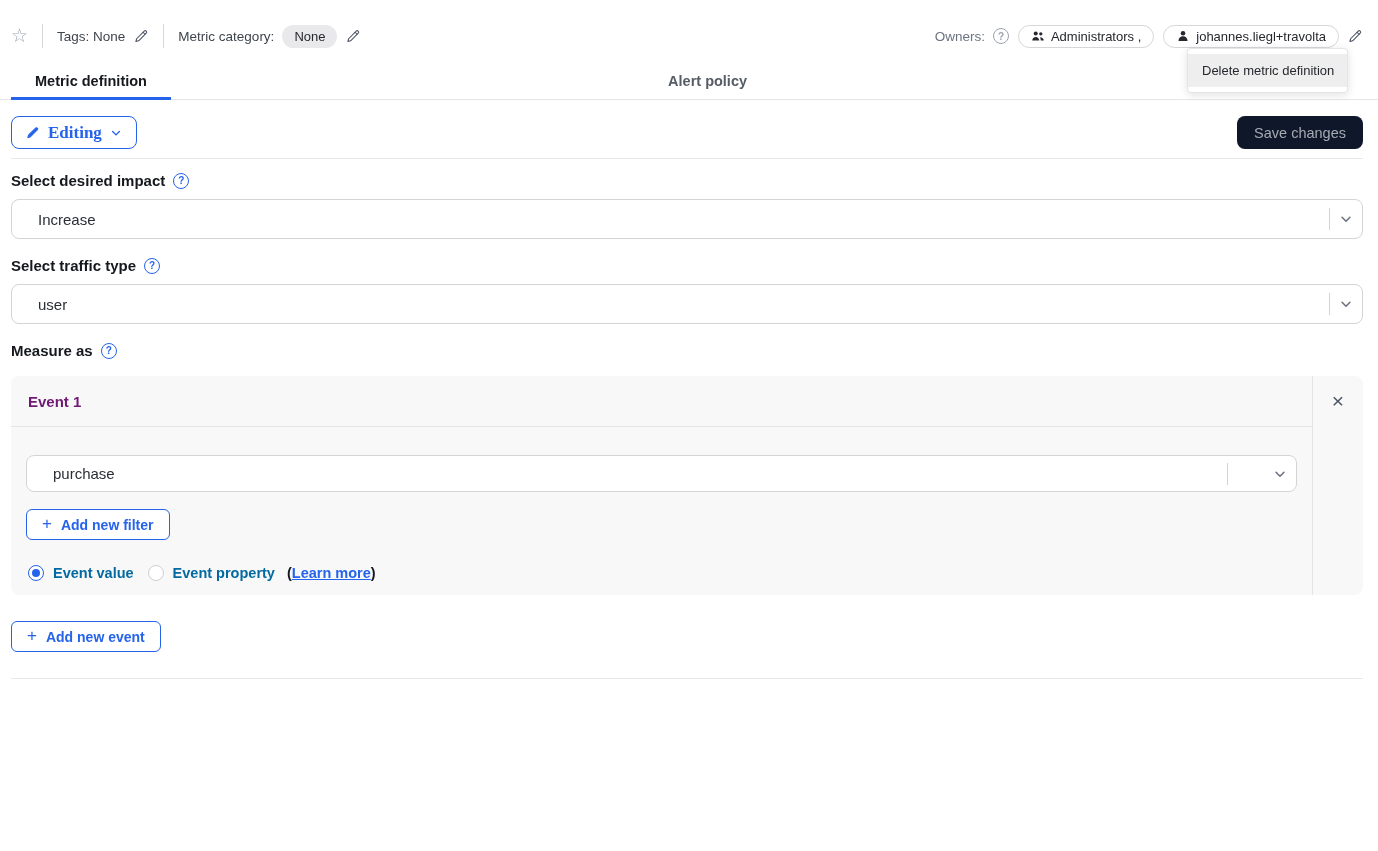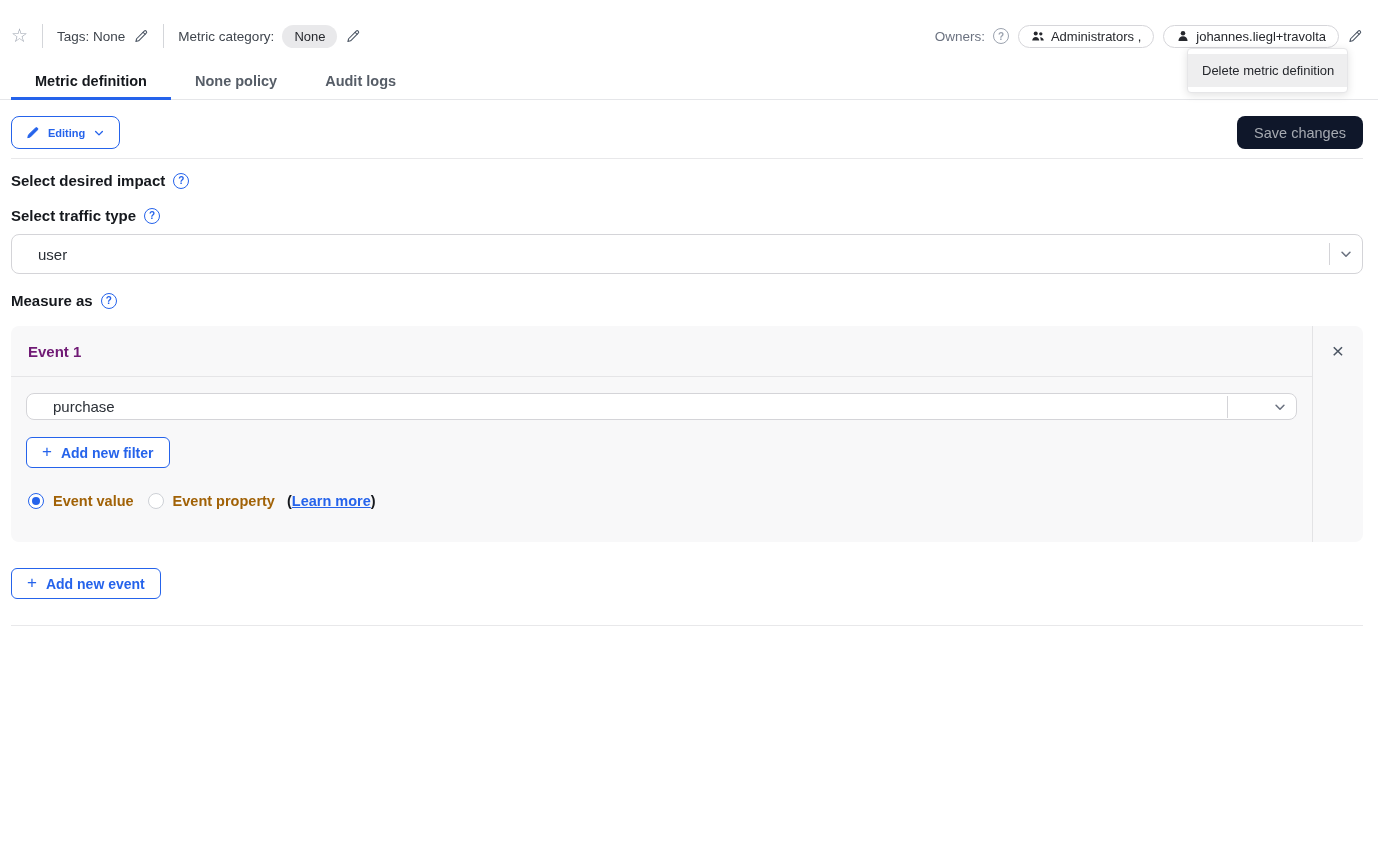--- a/index.html
+++ b/index.html
@@ -29,60 +29,60 @@
   .help-gray { border: 1.3px solid #9ca3af; color: #9ca3af; }
   .help-blue { border: 1.4px solid #2563eb; color: #2563eb; }
   .owner-pill { display: flex; align-items: center; gap: 6px; border: 1px solid #d6d6da; border-radius: 999px; padding: 3px 12px; font-size: 13px; color: #26282d; margin-left: 9px; background: #fff; white-space: nowrap; }
   .owner-pill svg { width: 14px; height: 14px; fill: #26282d; flex: none; }
 
   
   .context-menu { position: absolute; top: 48px; right: 30px; width: 161px; background: #fff; border: 1px solid #e6e6e8; border-radius: 4px; box-shadow: 0 2px 8px rgba(0,0,0,.12); padding: 5px 0; z-index: 10; }
   .context-menu .menu-item { background: #eeeeef; padding: 9px 14px; font-size: 13px; color: #26282d; cursor: pointer; white-space: nowrap; }
 
   
-  .tab-bar { margin: 24px -15px 16px -11px; padding: 0 15px 0 11px; display: flex; border-bottom: 1px solid #e5e6e9; }
+  .tab-bar { margin: 24px -15px 16px -11px; padding: 0 15px 0 11px; display: flex; border-bottom: 1px solid #e5e6e9; justify-content: space-between; }
   .tab { padding: 0 24px 10px 24px; font-size: 14.5px; font-weight: 600; color: #565d67; cursor: pointer; position: relative; }
   .tab.active { color: #15181d; font-weight: 700; }
   .tab.active::after { content: ""; position: absolute; left: 0; right: 0; bottom: -1px; height: 3px; background: #2563eb; }
 
   
   .toolbar { margin-top: 14px; display: flex; align-items: center; }
-  .btn-outline-blue { display: inline-flex; align-items: center; gap: 8px; height: 33px; padding: 0 14px; background: #fff; border: 1px solid #2563eb; border-radius: 8px; color: #2563eb; font-size: 11px; font-weight: 600; cursor: pointer; font-family: Liberation Sans, sans-serif; }
+  .btn-outline-blue { display: inline-flex; align-items: center; gap: 8px; height: 33px; padding: 0 14px; background: #fff; border: 1px solid #2563eb; border-radius: 8px; color: #2563eb; font-size: 17px; font-weight: 600; cursor: pointer; font-family: Liberation Serif, serif; }
   .btn-outline-blue .pencil { stroke: #2563eb; fill: #2563eb; margin-left: 0; width: 14px; height: 14px; }
   .btn-outline-blue .chev { width: 12px; height: 12px; stroke: #2563eb; }
   .btn-disabled { margin-left: auto; height: 33px; padding: 0 17px; background: #0f172a; border: none; border-radius: 8px; color: #a6aab1; font-size: 14.5px; font-weight: 500; font-family: inherit; cursor: default; }
   .hdiv { height: 1px; background: #e8e8ea; margin-top: 9px; }
 
   
   .field-label { margin-top: 13px; display: flex; align-items: center; font-size: 15px; font-weight: 700; color: #15181d; }
   .field-label + .field-label, .select-box + .field-label { margin-top: 18px; }
   .select-box { margin-top: 10px; height: 40px; border: 1px solid #d4d4d8; border-radius: 8px; display: flex; align-items: center; cursor: pointer; background: #fff; }
   .select-value { padding-left: 26px; font-size: 15px; color: #2a2f36; flex: 1; }
   .select-sep { width: 1px; height: 22px; background: #d4d4d8; }
   .select-caret { width: 32px; display: flex; align-items: center; justify-content: center; }
   .select-caret .chev { stroke: #6b7280; }
 
   
   .event-card { margin-top: 17px; background: #f8f8f9; border-radius: 8px; display: flex; min-height: 216px; overflow: hidden; }
   .event-main { flex: 1; border-right: 1px solid #e3e3e5; }
   .event-header { height: 51px; display: flex; align-items: center; padding: 0 17px; border-bottom: 1px solid #e5e5e7; font-size: 15px; font-weight: 700; color: #701a75; }
   .event-body { padding: 16px 15px 14px 15px; }
-  .event-select { margin-top: 0; height: 27px; gap: 36px; }
+  .event-select { margin-top: 12px; height: 37px; gap: 36px; }
   .event-side { width: 50px; display: flex; justify-content: center; padding-top: 12px; }
   .close-x { background: none; border: none; font-size: 21px; color: #4b5563; cursor: pointer; line-height: 1; height: 24px; font-family: inherit; }
   .btn-outline-sm { display: inline-flex; align-items: center; gap: 9px; height: 31px; padding: 0 15px; background: #fff; border: 1px solid #2563eb; border-radius: 6px; color: #2563eb; font-size: 14px; font-weight: 600; cursor: pointer; margin-top: 17px; font-family: inherit; }
   .plus-glyph { font-size: 17px; font-weight: 500; line-height: 1; margin-top: -2px; }
   .radio-row { margin-top: 25px; display: flex; align-items: center; padding-left: 2px; }
   .radio-option { display: flex; align-items: center; gap: 9px; cursor: pointer; }
   .radio-option + .radio-option { margin-left: 14px; }
   .radio-circle { width: 16px; height: 16px; border-radius: 50%; background: #fff; flex: none; position: relative; }
   .radio-on { border: 1.6px solid #2563eb; }
   .radio-on::after { content: ""; position: absolute; left: 50%; top: 50%; width: 8px; height: 8px; margin: -4px 0 0 -4px; border-radius: 50%; background: #2563eb; }
   .radio-off { border: 1.6px solid #cdd0d5; }
-  .radio-label { font-size: 14.5px; font-weight: 700; color: #a16207; }
+  .radio-label { font-size: 14.5px; font-weight: 700; color: #0369a1; }
   .learn-more-wrap { margin-left: 12px; font-size: 14.5px; font-weight: 700; color: #15181d; }
   .learn-more-link { color: #2563eb; text-decoration: underline; cursor: pointer; }
 
   
   .add-event-btn { margin-top: 26px; }
   .show-advanced { margin-top: 28px; font-size: 15px; font-weight: 600; color: #2563eb; cursor: pointer; display: inline-block; }
   .bottom-div { margin-top: 26px; }
 </style>
 </head>
 <body>
@@ -133,41 +133,50 @@
       </span>
       <svg class="pencil" viewBox="0 0 20 20">
           <path d="M13.6 2.9a1.9 1.9 0 0 1 2.7 2.7L6.2 15.7l-3.7 1 1-3.7z"></path>
           <path d="M12.2 4.4l2.6 2.6"></path>
         </svg>
     </div>
   </div>
 
   <div class="tab-bar">
     <div class="tab active">Metric definition</div>
-    <div class="tab">None policy</div>
+    <div class="tab">Alert policy</div>
     <div class="tab">Audit logs</div>
   </div>
 
   <div class="toolbar">
     <button class="btn-outline-blue">
       <svg class="pencil" viewBox="0 0 20 20">
           <path d="M13.6 2.9a1.9 1.9 0 0 1 2.7 2.7L6.2 15.7l-3.7 1 1-3.7z"></path>
         </svg>
       <span>Editing</span>
       <svg class="chev" viewBox="0 0 16 16">
           <polyline points="3.5,6 8,10.5 12.5,6"></polyline>
         </svg>
     </button>
     <button class="btn-disabled">Save changes</button>
   </div>
   <div class="hdiv"></div>
 
   <div class="field-label">
     <span>Select desired impact</span>
     <span class="help-circle help-blue">?</span>
+  </div>
+  <div class="select-box">
+    <span class="select-value">Increase</span>
+    <span class="select-sep"></span>
+    <span class="select-caret">
+        <svg class="chev" viewBox="0 0 16 16">
+          <polyline points="3.5,6 8,10.5 12.5,6"></polyline>
+        </svg>
+      </span>
   </div>
 
   <div class="field-label">
     <span>Select traffic type</span>
     <span class="help-circle help-blue">?</span>
   </div>
   <div class="select-box">
     <span class="select-value">user</span>
     <span class="select-sep"></span>
     <span class="select-caret">

